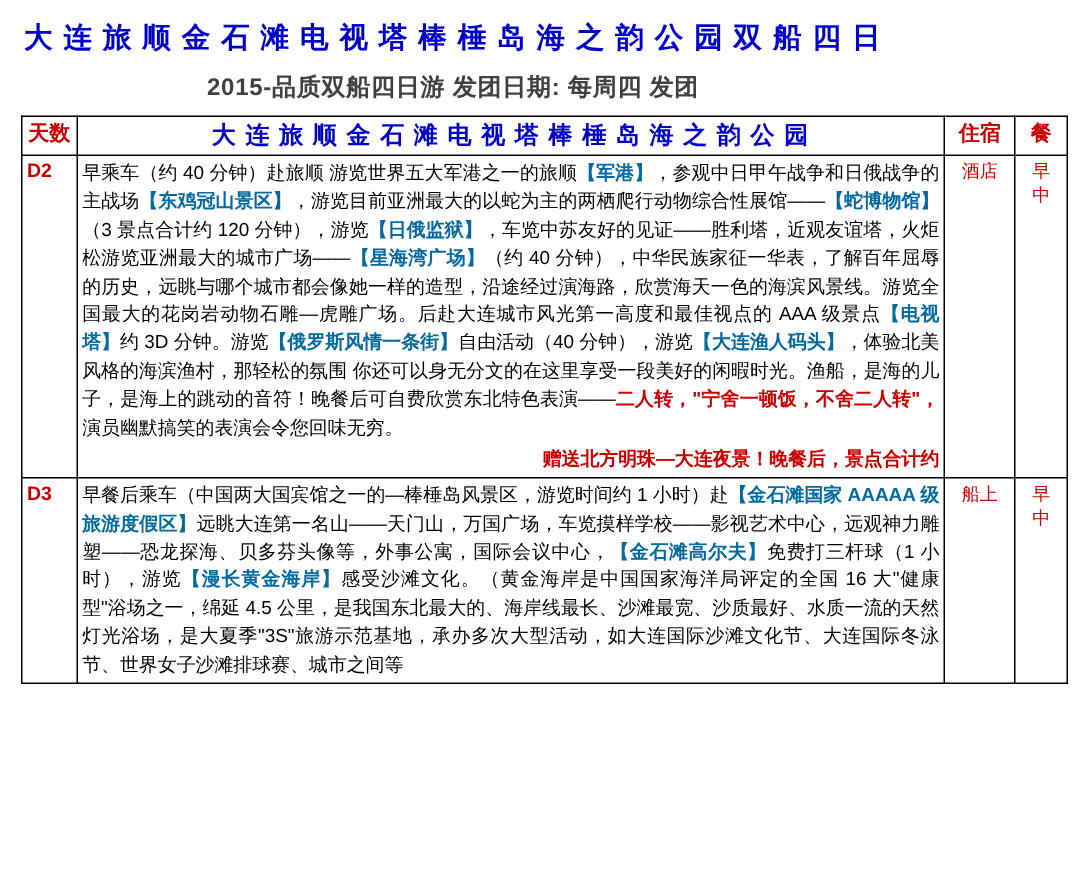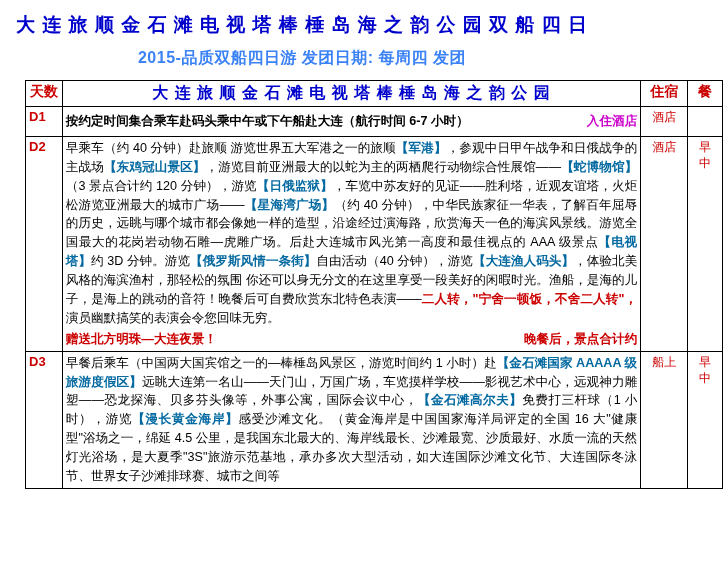--- a/index.html
+++ b/index.html
@@ -25,33 +25,33 @@
     color: #0000cc;
     font-weight: bold;
     font-size: 19px;
     letter-spacing: 1px;
     margin-top: 6px;
     margin-bottom: 2px;
     white-space: nowrap;
   }
   .title-sub {
     text-align: center;
-    color: #3b82f6;
+    color: #404040;
     font-weight: bold;
     font-size: 16px;
     letter-spacing: 0.5px;
     margin-top: 10px;
     margin-bottom: 8px;
     white-space: nowrap;
   }
   table.itinerary {
     border-collapse: collapse;
     width: 698px;
     table-layout: fixed;
-    margin: 11px;
+    margin: 0;
   }
   table.itinerary td, table.itinerary th {
     border: 1px solid #000000;
     vertical-align: top;
     padding: 2px 3px;
   }
   .col-day { width: 36px; }
   .col-body { width: 566px; }
   .col-stay { width: 46px; }
   .col-meal { width: 34px; }
@@ -111,21 +111,21 @@
   .d1-left { font-weight: bold; color: #000; }
   .d1-right { color: #cc00cc; font-weight: bold; }
   .tail-line {
     display: flex;
     justify-content: space-between;
     align-items: baseline;
     margin-top: 2px;
   }
   .tail-left {
     flex: 1;
-    text-align: left;
+    text-align: right;
     color: #cc0000;
     font-weight: bold;
   }
   .tail-right {
     color: #cc0000;
     font-weight: bold;
     white-space: nowrap;
   }
 </style>
 </head>
@@ -145,31 +145,20 @@
     </colgroup>
     <thead>
       <tr>
         <th class="h-day">天数</th>
         <th class="h-body">大 连  旅 顺  金 石 滩  电 视 塔  棒 棰 岛   海 之 韵 公 园</th>
         <th class="h-stay">住宿</th>
         <th class="h-meal">餐</th>
       </tr>
     </thead>
     <tbody>
-      <tr class="row-d1">
-        <td class="daycell">D1</td>
-        <td class="body">
-          <div class="d1-line">
-            <span class="d1-left">按约定时间集合乘车赴码头乘中午或下午船赴大连（航行时间 6-7 小时）</span>
-            <span class="d1-right">入住酒店</span>
-          </div>
-        </td>
-        <td class="stay">酒店</td>
-        <td class="meal"></td>
-      </tr>
 
       <tr>
         <td class="daycell">D2</td>
         <td class="body">
           <div id="d2-par"><span>早乘车（约 40 分钟）赴旅顺 游览世界五大军港之一的旅顺</span><span class="blue b">【军港】</span><span>，参观中日甲午战争和日俄战争的主战场</span><span class="blue b">【东鸡冠山景区】</span><span>，游览目前亚洲最大的以蛇为主的两栖爬行动物综合性展馆——</span><span class="blue b">【蛇博物馆】</span><span>（3 景点合计约 120 分钟），游览</span><span class="blue b">【日俄监狱】</span><span>，车览中苏友好的见证——胜利塔，近观友谊塔，火炬松游览亚洲最大的城市广场——</span><span class="blue b">【星海湾广场】</span><span>（约 40 分钟），中华民族家征一华表，了解百年屈辱的历史，远眺与哪个城市都会像她一样的造型，沿途经过演海路，欣赏海天一色的海滨风景线。游览全国最大的花岗岩动物石雕—虎雕广场。后赴大连城市风光第一高度和最佳视点的 AAA 级景点</span><span class="blue b">【电视塔】</span><span>约 3D 分钟。游览</span><span class="blue b">【俄罗斯风情一条街】</span><span>自由活动（40 分钟），游览</span><span class="blue b">【大连渔人码头】</span><span>，体验北美风格的海滨渔村，那轻松的氛围 你还可以身无分文的在这里享受一段美好的闲暇时光。渔船，是海的儿子，是海上的跳动的音符！晚餐后可自费欣赏东北特色表演——</span><span class="red b">二人转，"宁舍一顿饭，不舍二人转"，</span><span>演员幽默搞笑的表演会令您回味无穷。</span></div>
           <div class="tail-line">
             <span class="tail-left">赠送北方明珠—大连夜景！</span>
             <span class="tail-right">晚餐后，景点合计约</span>
           </div>
         </td>

